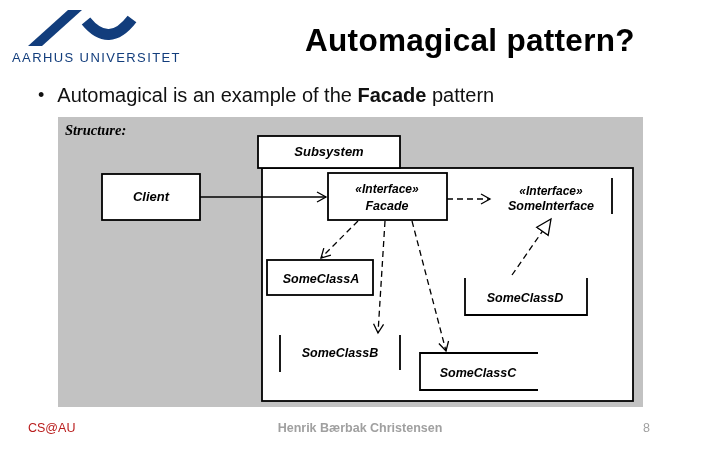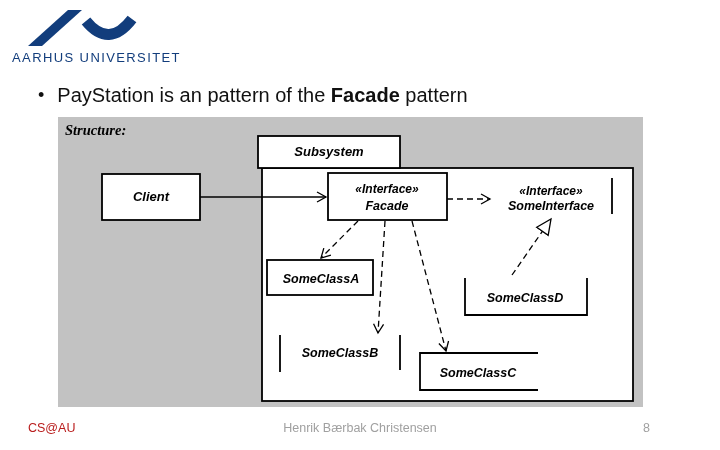--- a/index.html
+++ b/index.html
@@ -28,38 +28,39 @@
   .node-label.small{font-size:12.5px;}
   .stereo{font-family:"Liberation Sans",sans-serif;font-weight:bold;font-size:12px;fill:#000;}
   .box{fill:#ffffff;stroke:#000;stroke-width:1.8;}
   .edge{stroke:#000;stroke-width:1.3;fill:none;}
   .edge.dashed{stroke-dasharray:6 4;}
   .partline{stroke:#000;stroke-width:1.8;fill:none;}
 
   
   .footer-left{position:absolute;left:28px;top:421px;font-size:12.5px;color:#b91c1c;}
   .footer-center{position:absolute;left:0;top:421px;width:720px;text-align:center;
-                 font-size:12.5px;color:#a0a0a0;}
+                 font-size:12.5px;color:#a0a0a0;font-weight:bold;}
   .footer-right{position:absolute;right:21px;top:421px;font-size:12.5px;color:#a0a0a0;}
 </style>
 </head>
 <body>
 
 <div class="slide">
 
   <svg class="logo-mark" width="120" height="42" viewBox="0 0 120 42">
     <polygon points="2,38 42,2 56,2 16,38" fill="#123d7c"></polygon>
     <path d="M 60,13 Q 83,41 106,11" fill="none" stroke="#123d7c" stroke-width="11"></path>
   </svg>
   <div class="logo-text">AARHUS UNIVERSITET</div>
 
+  <h1 class="slide-title">Automagical pattern?</h1>
 
   <div class="bullet-row">
     <span class="bullet-dot">•</span>
-    <span class="bullet-text"><span>PayStation is an pattern of the </span><b>Facade</b><span> pattern</span></span>
+    <span class="bullet-text"><span>Automagical is an example of the </span><b>Facade</b><span> pattern</span></span>
   </div>
 
   <div class="diagram">
     <svg width="585" height="290" viewBox="0 0 585 290">
       <defs>
         <marker id="chev" markerUnits="userSpaceOnUse" markerWidth="12" markerHeight="12" refX="10" refY="6" orient="auto">
           <path d="M1,1 L10,6 L1,11" fill="none" stroke="#000" stroke-width="1.3"></path>
         </marker>
         <marker id="tri" markerUnits="userSpaceOnUse" markerWidth="18" markerHeight="16" refX="16" refY="8" orient="auto">
           <path d="M1,1 L16,8 L1,15 Z" fill="#fff" stroke="#000" stroke-width="1.3"></path>

